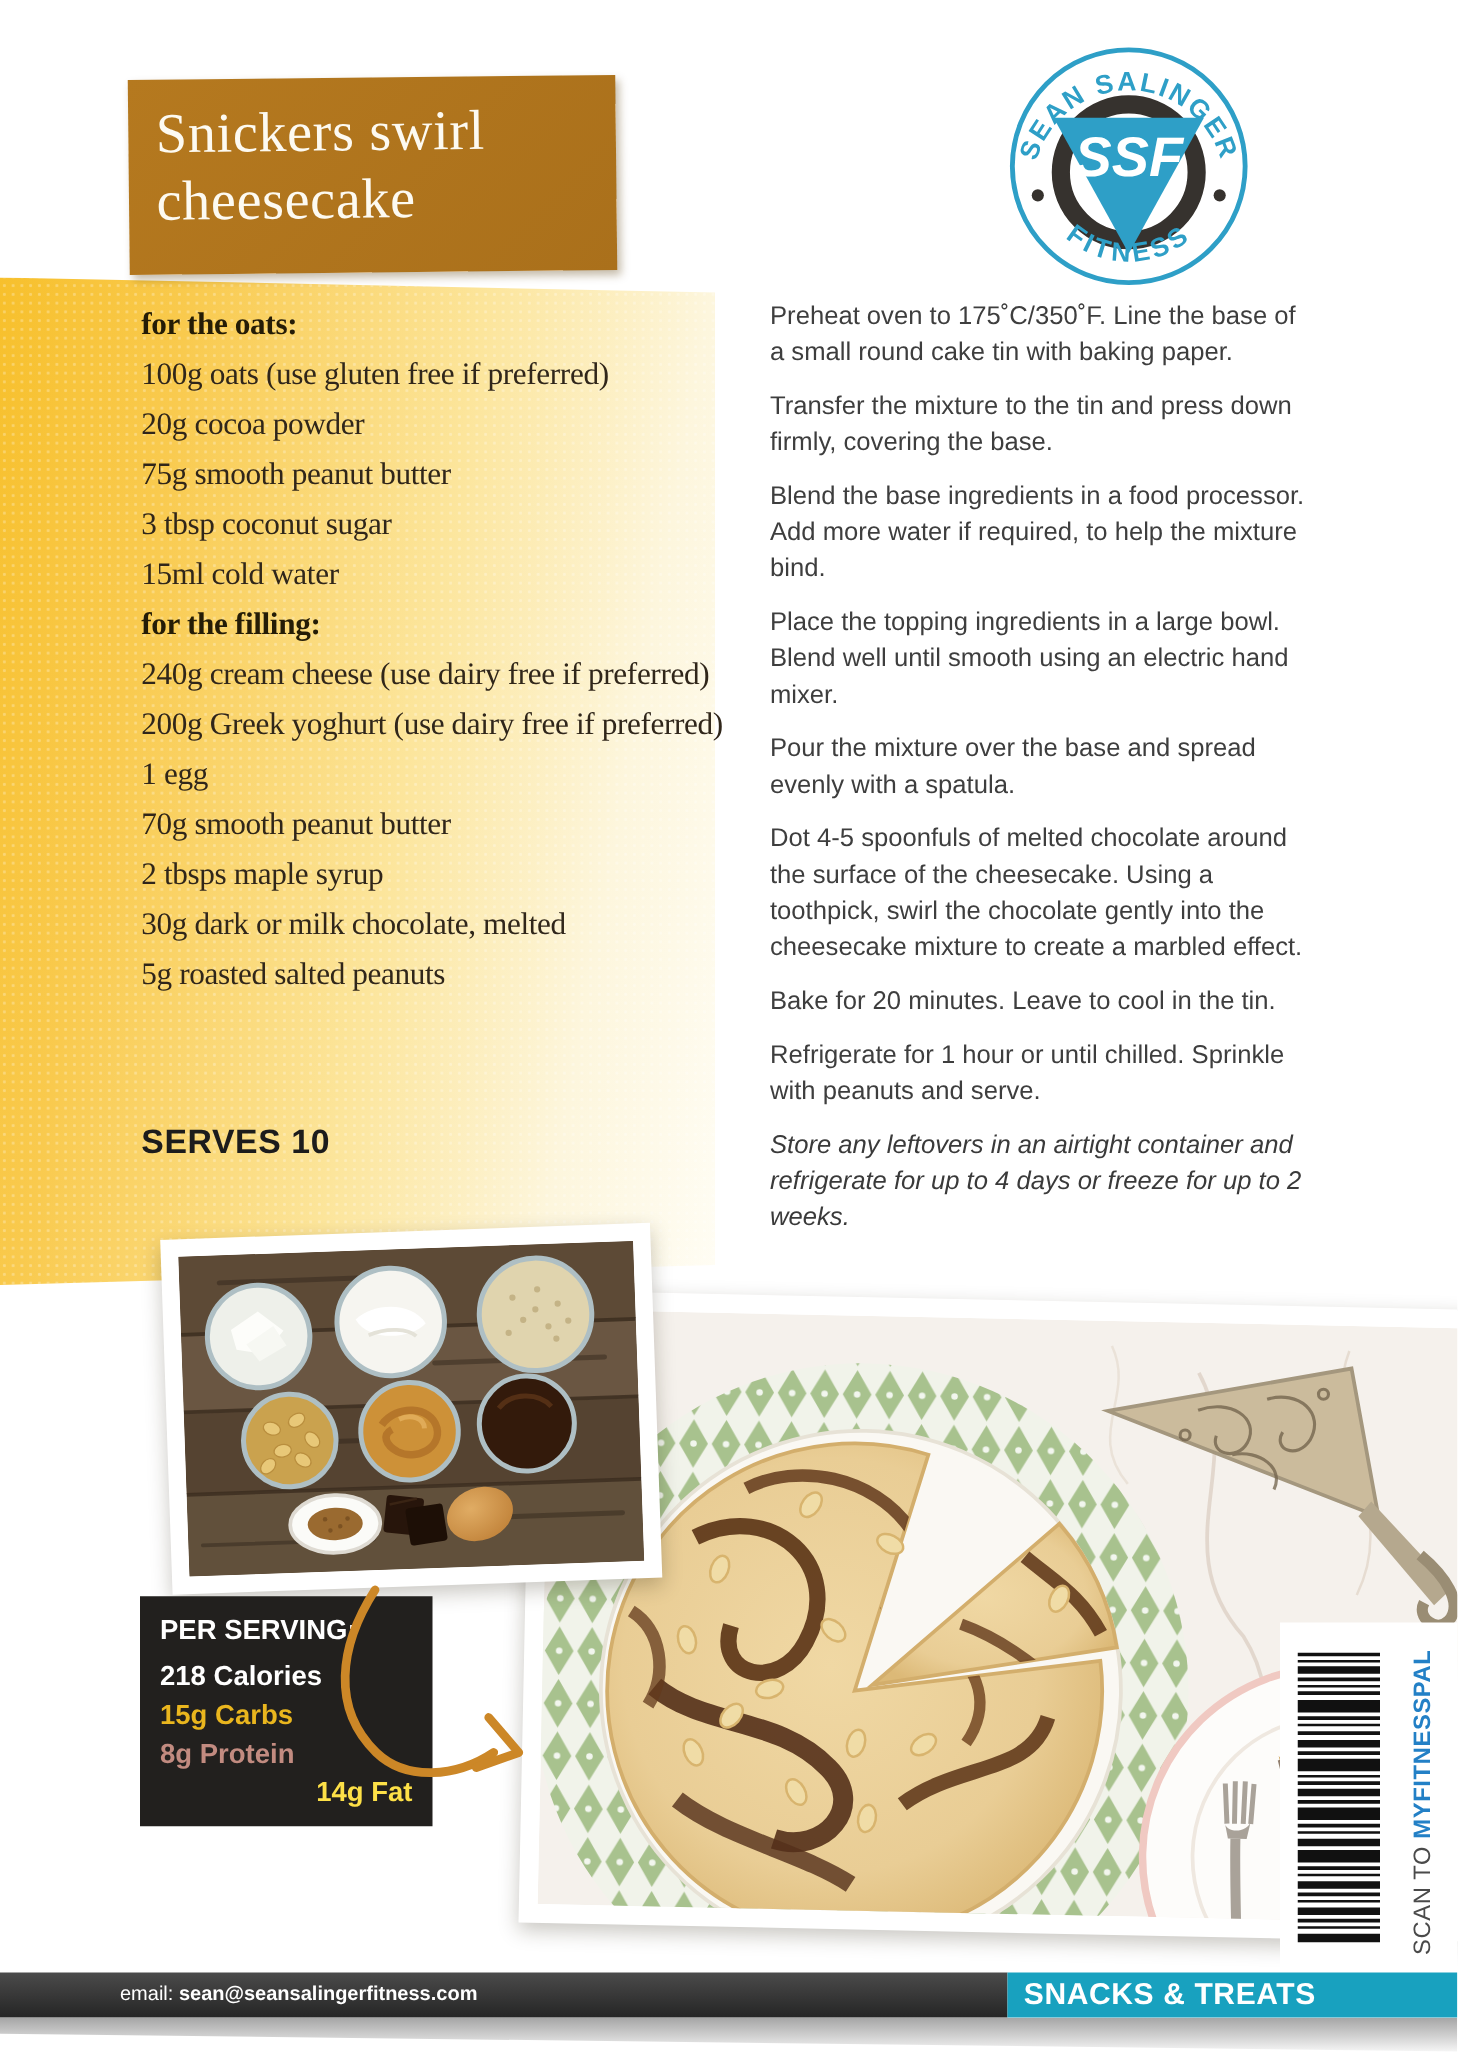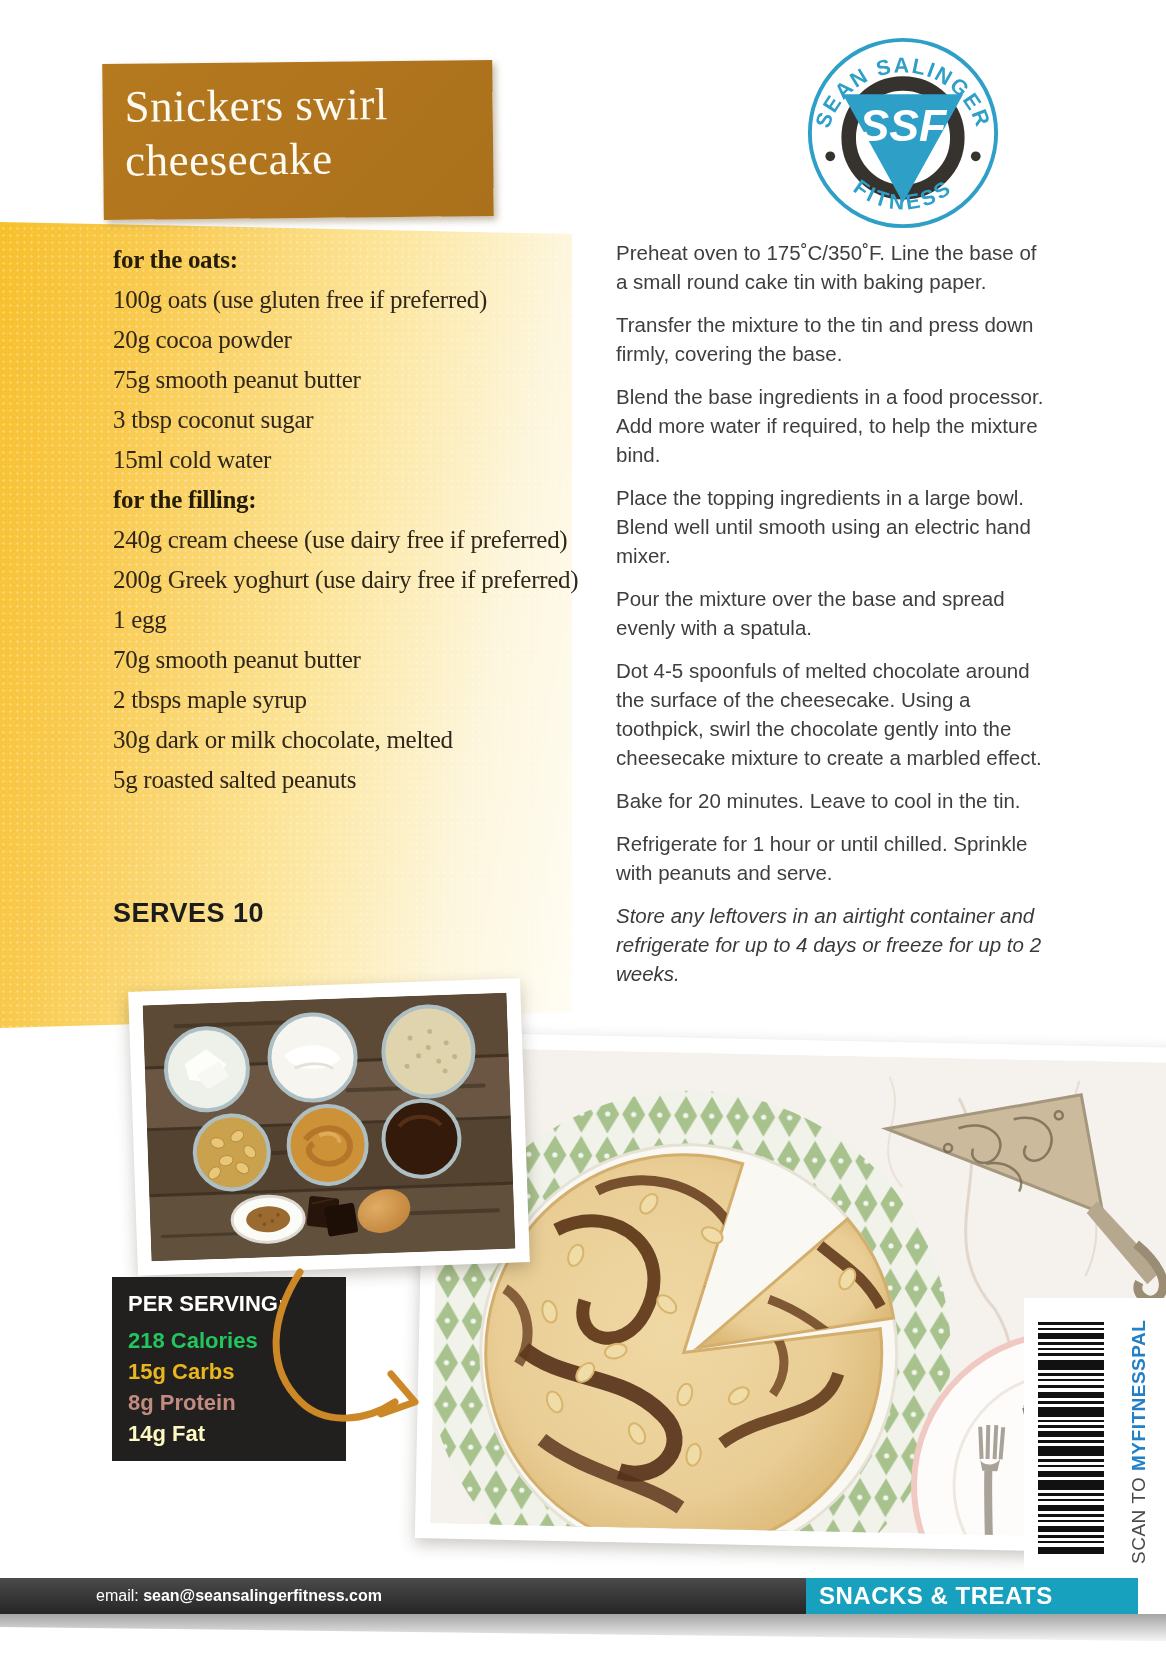--- a/index.html
+++ b/index.html
@@ -44,44 +44,44 @@
     box-sizing:border-box;transform:rotate(-2deg);z-index:3;}
   .photo-cake{left:420px;top:1040px;width:762px;height:506px;padding:15px;
     box-sizing:border-box;transform:rotate(1.2deg);z-index:2;}
   .photo svg{display:block;width:100%;height:100%;}
 
   
   .nutrition{position:absolute;left:112px;top:1277px;width:234px;background:#22201e;
     padding:12px 16px 12px 16px;box-sizing:border-box;z-index:5;}
   .nutrition .nhead{color:#ffffff;font-weight:bold;font-size:22px;line-height:30px;margin-bottom:6px;}
   .nutrition .nline{font-weight:bold;font-size:22px;line-height:31px;}
-  .n-cal{color:#22c55e;}
+  .n-cal{color:#ffffff;}
   .n-carbs{color:#eab61e;}
   .n-prot{color:#c28b80;}
-  .n-fat{color:#fef9c3;}
+  .n-fat{color:#fde047;text-align:right;}
 
   
   .arrow{position:absolute;left:255px;top:1262px;width:190px;height:200px;z-index:6;}
 
   
   .barcode-box{position:absolute;left:1024px;top:1298px;width:142px;height:278px;
     background:#ffffff;z-index:6;}
   .barcode-bars{position:absolute;left:14px;top:24px;width:66px;height:232px;}
   .scan-text{position:absolute;left:104px;top:266px;width:252px;
     transform:rotate(-90deg);transform-origin:0 0;
     font-size:19px;letter-spacing:0.5px;white-space:nowrap;}
   .scan-text .scan-label{color:#4a4a4a;}
   .scan-text .scan-brand{color:#2380c6;font-weight:bold;}
 
   
   .bar-dark{position:absolute;left:0;top:1578px;width:806px;height:36px;
     background:linear-gradient(to bottom,#4b4b4b,#252525);z-index:7;}
   .bar-dark .email{position:absolute;left:96px;top:0;line-height:36px;font-size:16px;color:#ffffff;}
   .bar-dark .email b{font-weight:bold;}
-  .bar-cyan{position:absolute;left:806px;top:1578px;width:332px;height:36px;
+  .bar-cyan{position:absolute;left:806px;top:1578px;width:360px;height:36px;
     background:#18a1bf;z-index:7;}
   .bar-cyan .cat{position:absolute;left:13px;top:0;line-height:36px;font-size:24px;
     font-weight:bold;color:#ffffff;letter-spacing:0.5px;}
   .page-curl{position:absolute;left:0;top:1614px;width:1166px;height:34px;z-index:6;
     background:linear-gradient(to bottom,rgba(55,55,55,0.45),rgba(120,120,120,0) 90%);
     clip-path:polygon(0 0,100% 0,100% 80%,0 38%);}
 </style>
 </head>
 <body>
 

